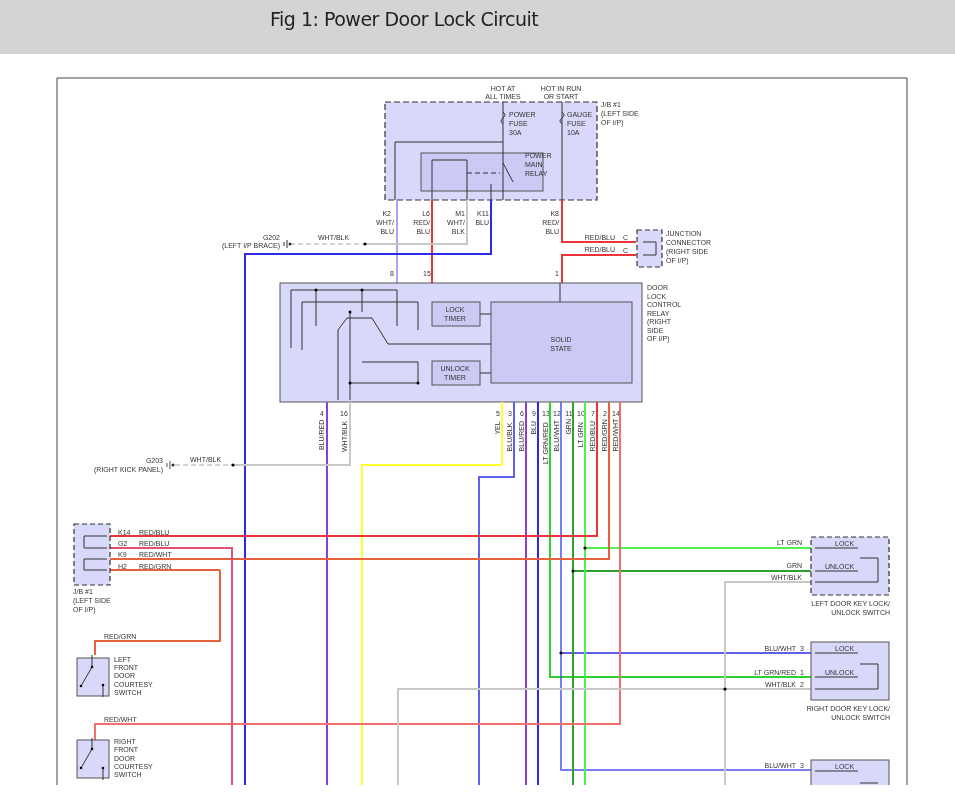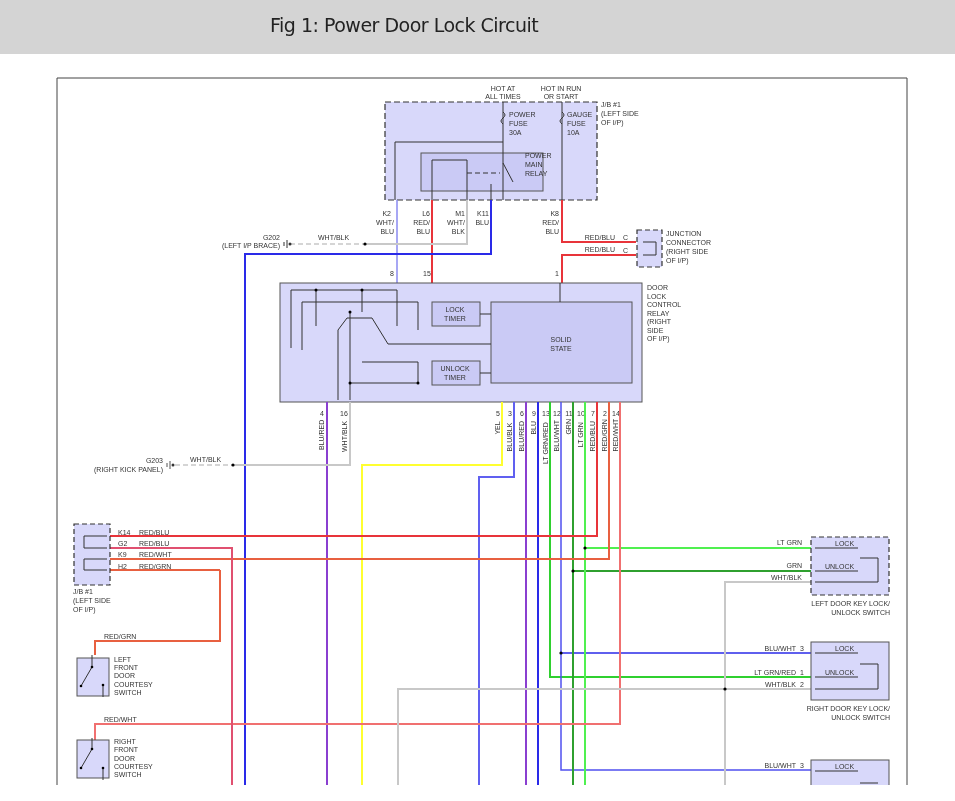--- a/index.html
+++ b/index.html
@@ -1,18 +1,18 @@
 <!DOCTYPE html>
 <html><head>
 <meta charset="utf-8">
 <style>
   html,body{margin:0;padding:0;background:#fff;}
   body{width:955px;height:801px;overflow:hidden;position:relative;font-family:"Liberation Sans",sans-serif;}
   .header{position:absolute;left:0;top:0;width:955px;height:54px;background:#d4d4d4;}
-  .header .title{position:absolute;left:270px;top:14px;font-size:19px;color:#222;font-family:"DejaVu Sans",sans-serif;font-weight:normal;letter-spacing:-0.5px;}
+  .header .title{position:absolute;left:270px;top:8px;font-size:19px;color:#222;font-family:"DejaVu Sans",sans-serif;font-weight:normal;letter-spacing:-0.5px;}
   svg{position:absolute;left:0;top:0;}
   svg text{font-family:"Liberation Sans",sans-serif;font-size:7px;fill:#333;}
   .frame{fill:none;stroke:#444;stroke-width:1;}
 </style>
 </head>
 <body>
 
 <div class="header">
   <div class="title">Fig 1: Power Door Lock Circuit</div>
 </div>

